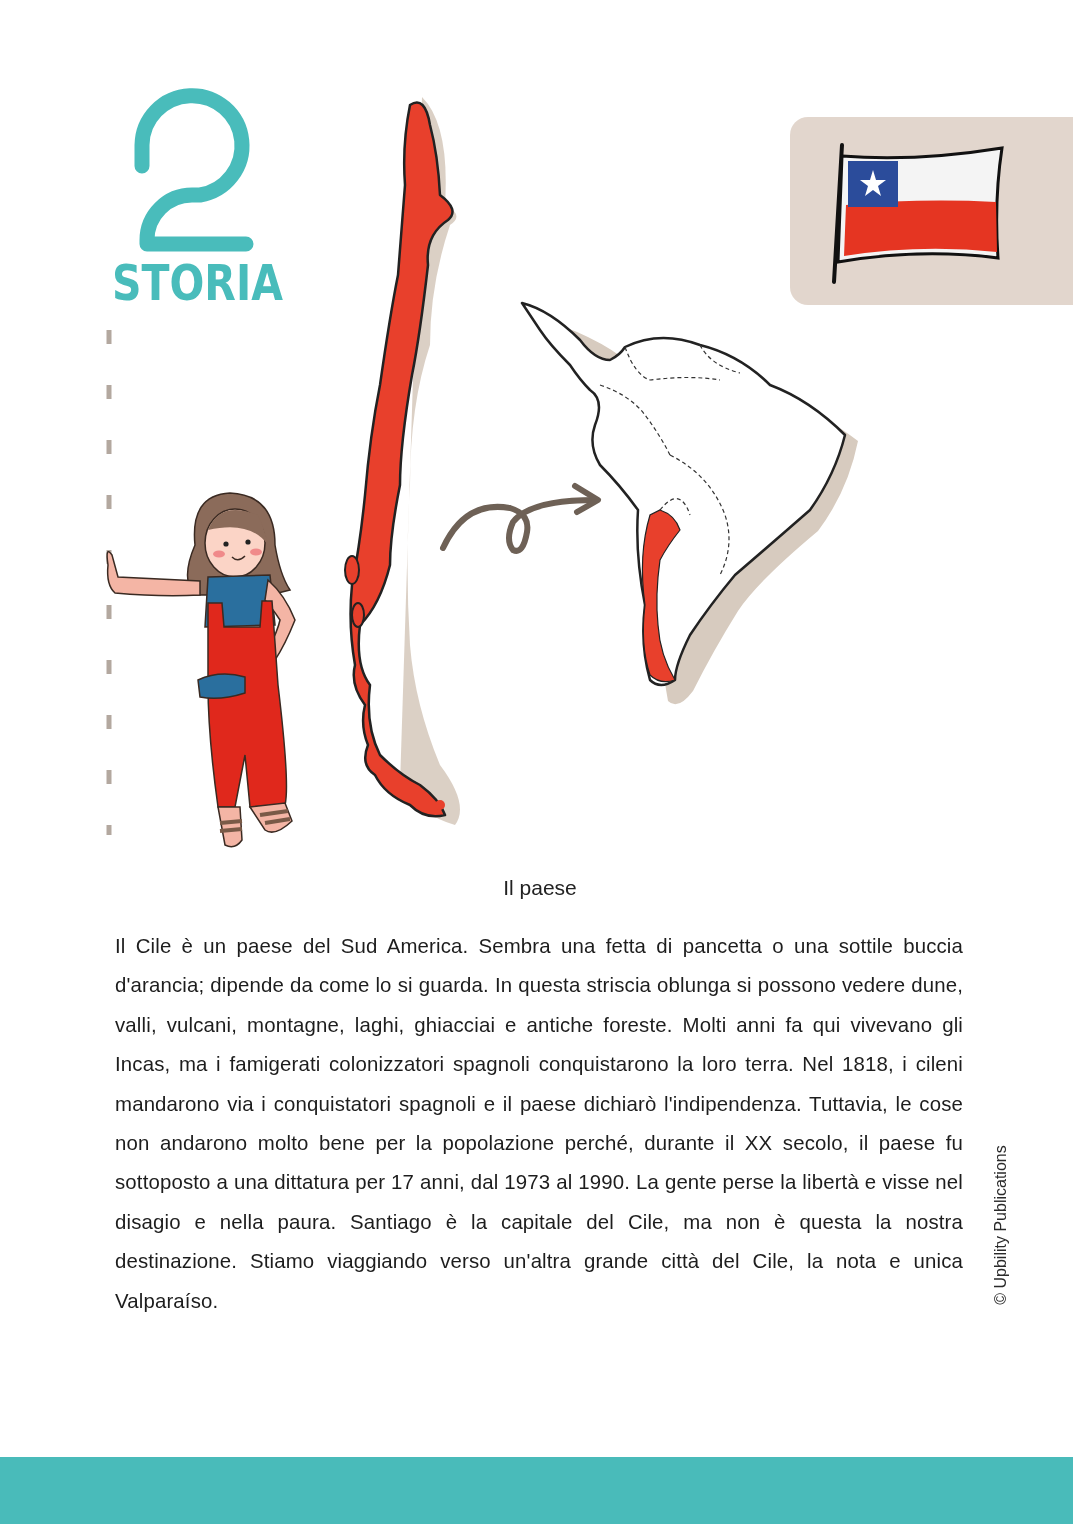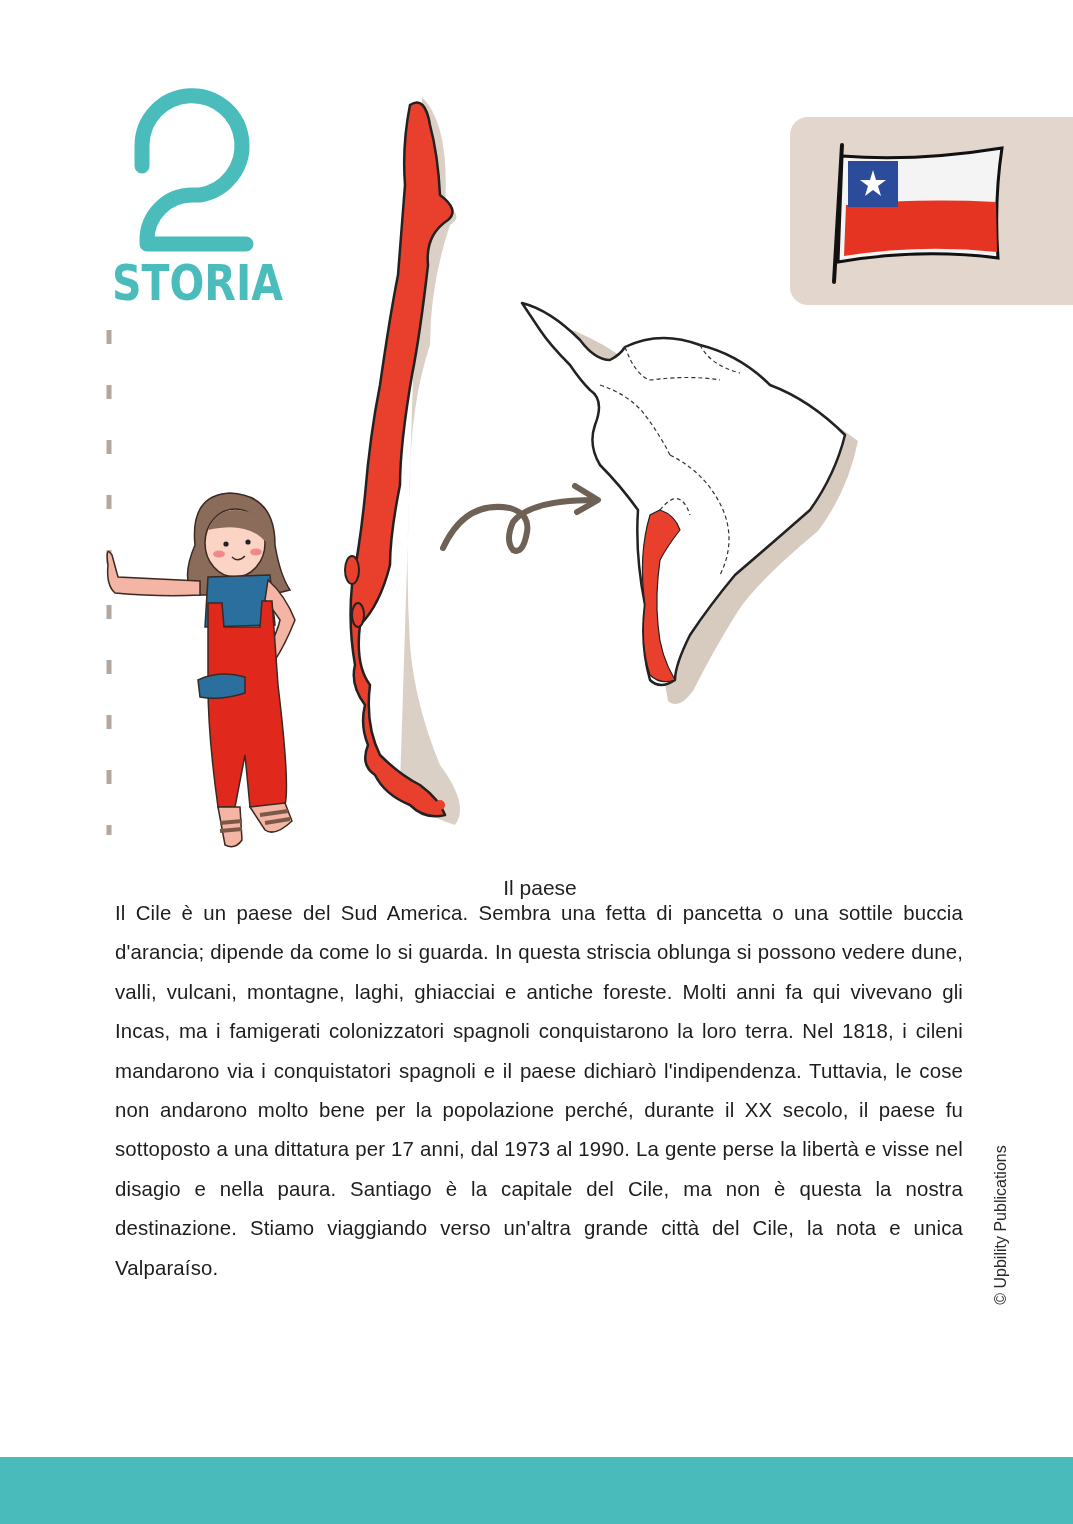--- a/index.html
+++ b/index.html
@@ -35,21 +35,21 @@
     .chile-map { left: 330px; top: 85px; width: 150px; height: 750px; }
     .arrow { left: 435px; top: 470px; width: 170px; height: 90px; }
     .sa-map { left: 510px; top: 285px; width: 355px; height: 425px; }
 
     .caption {
       left: 0; width: 1080px; top: 876px; text-align: center;
       font-size: 21px; color: #222;
     }
 
     .body-text {
-      left: 115px; top: 894px; width: 848px;
+      left: 115px; top: 927px; width: 848px;
       font-size: 20.4px; line-height: 39.4px;
       text-align: justify; color: #1d1d1d;
       letter-spacing: 0.15px;
     }
 
     .copyright {
       left: 1001px; top: 1225px;
       transform: translate(-50%, -50%) rotate(-90deg);
       white-space: nowrap; font-size: 16px; color: #2a2a2a;
     }

